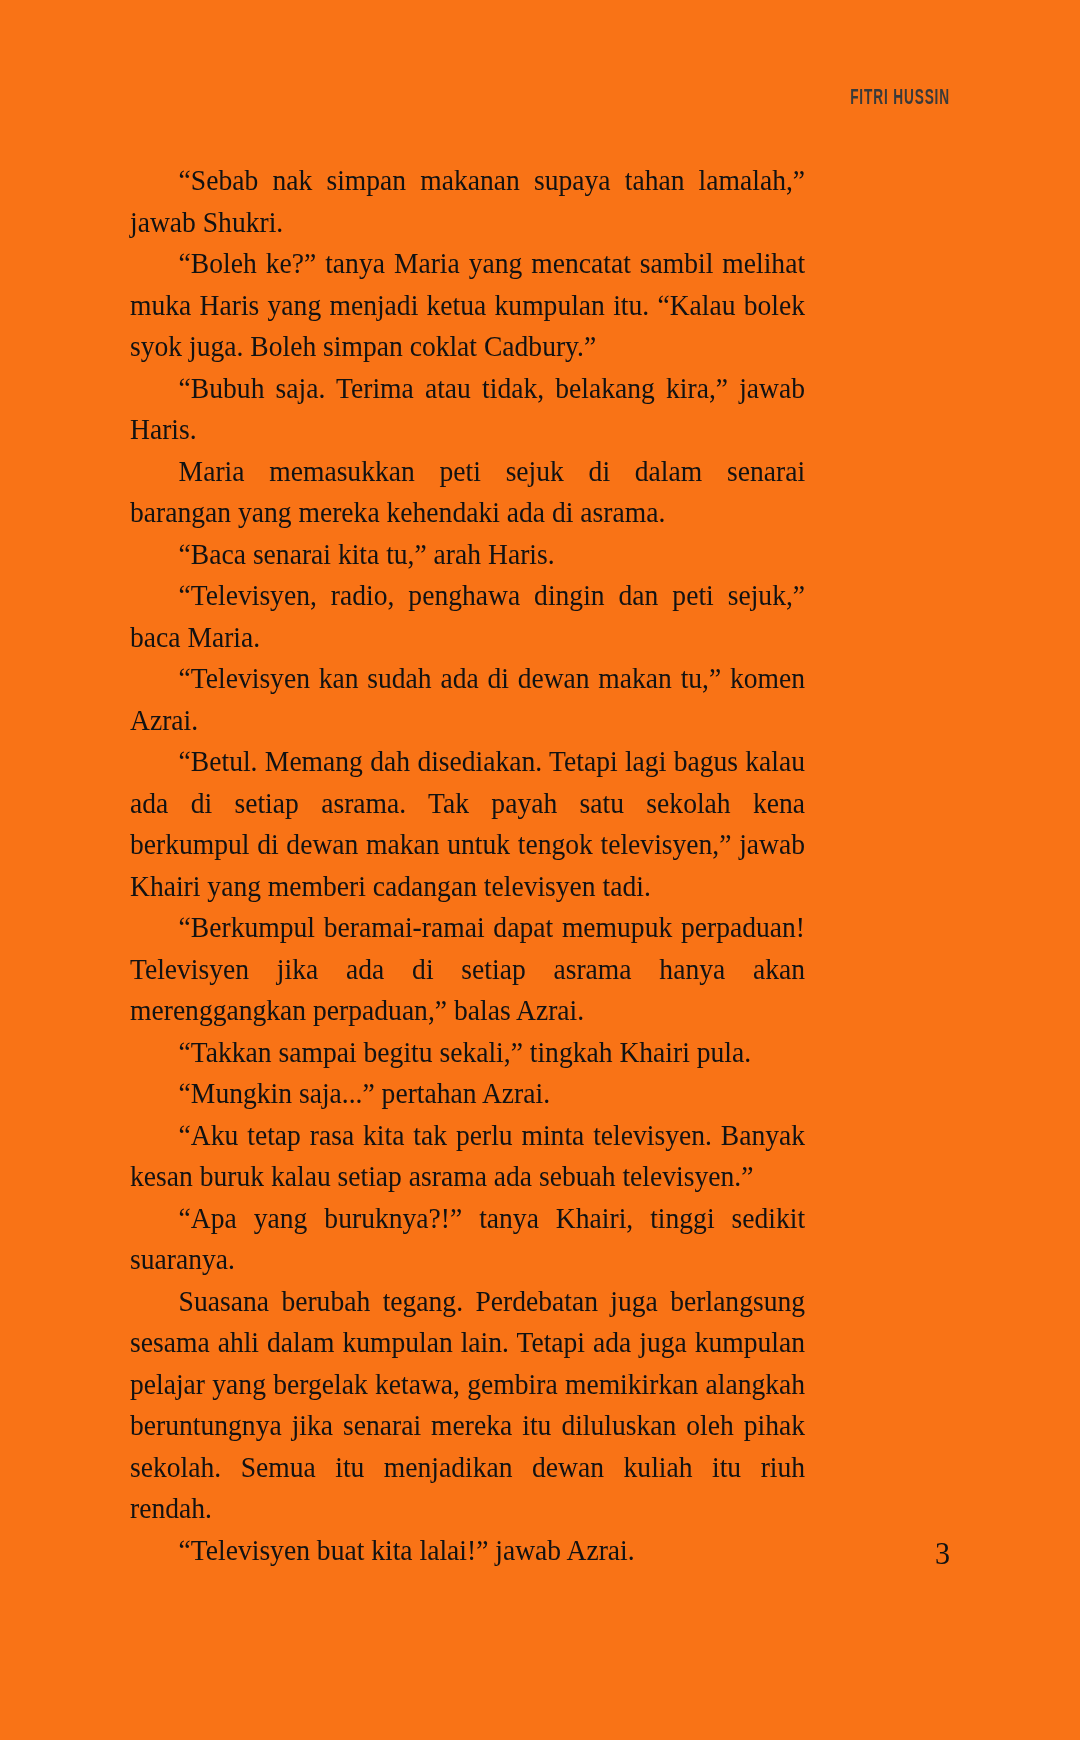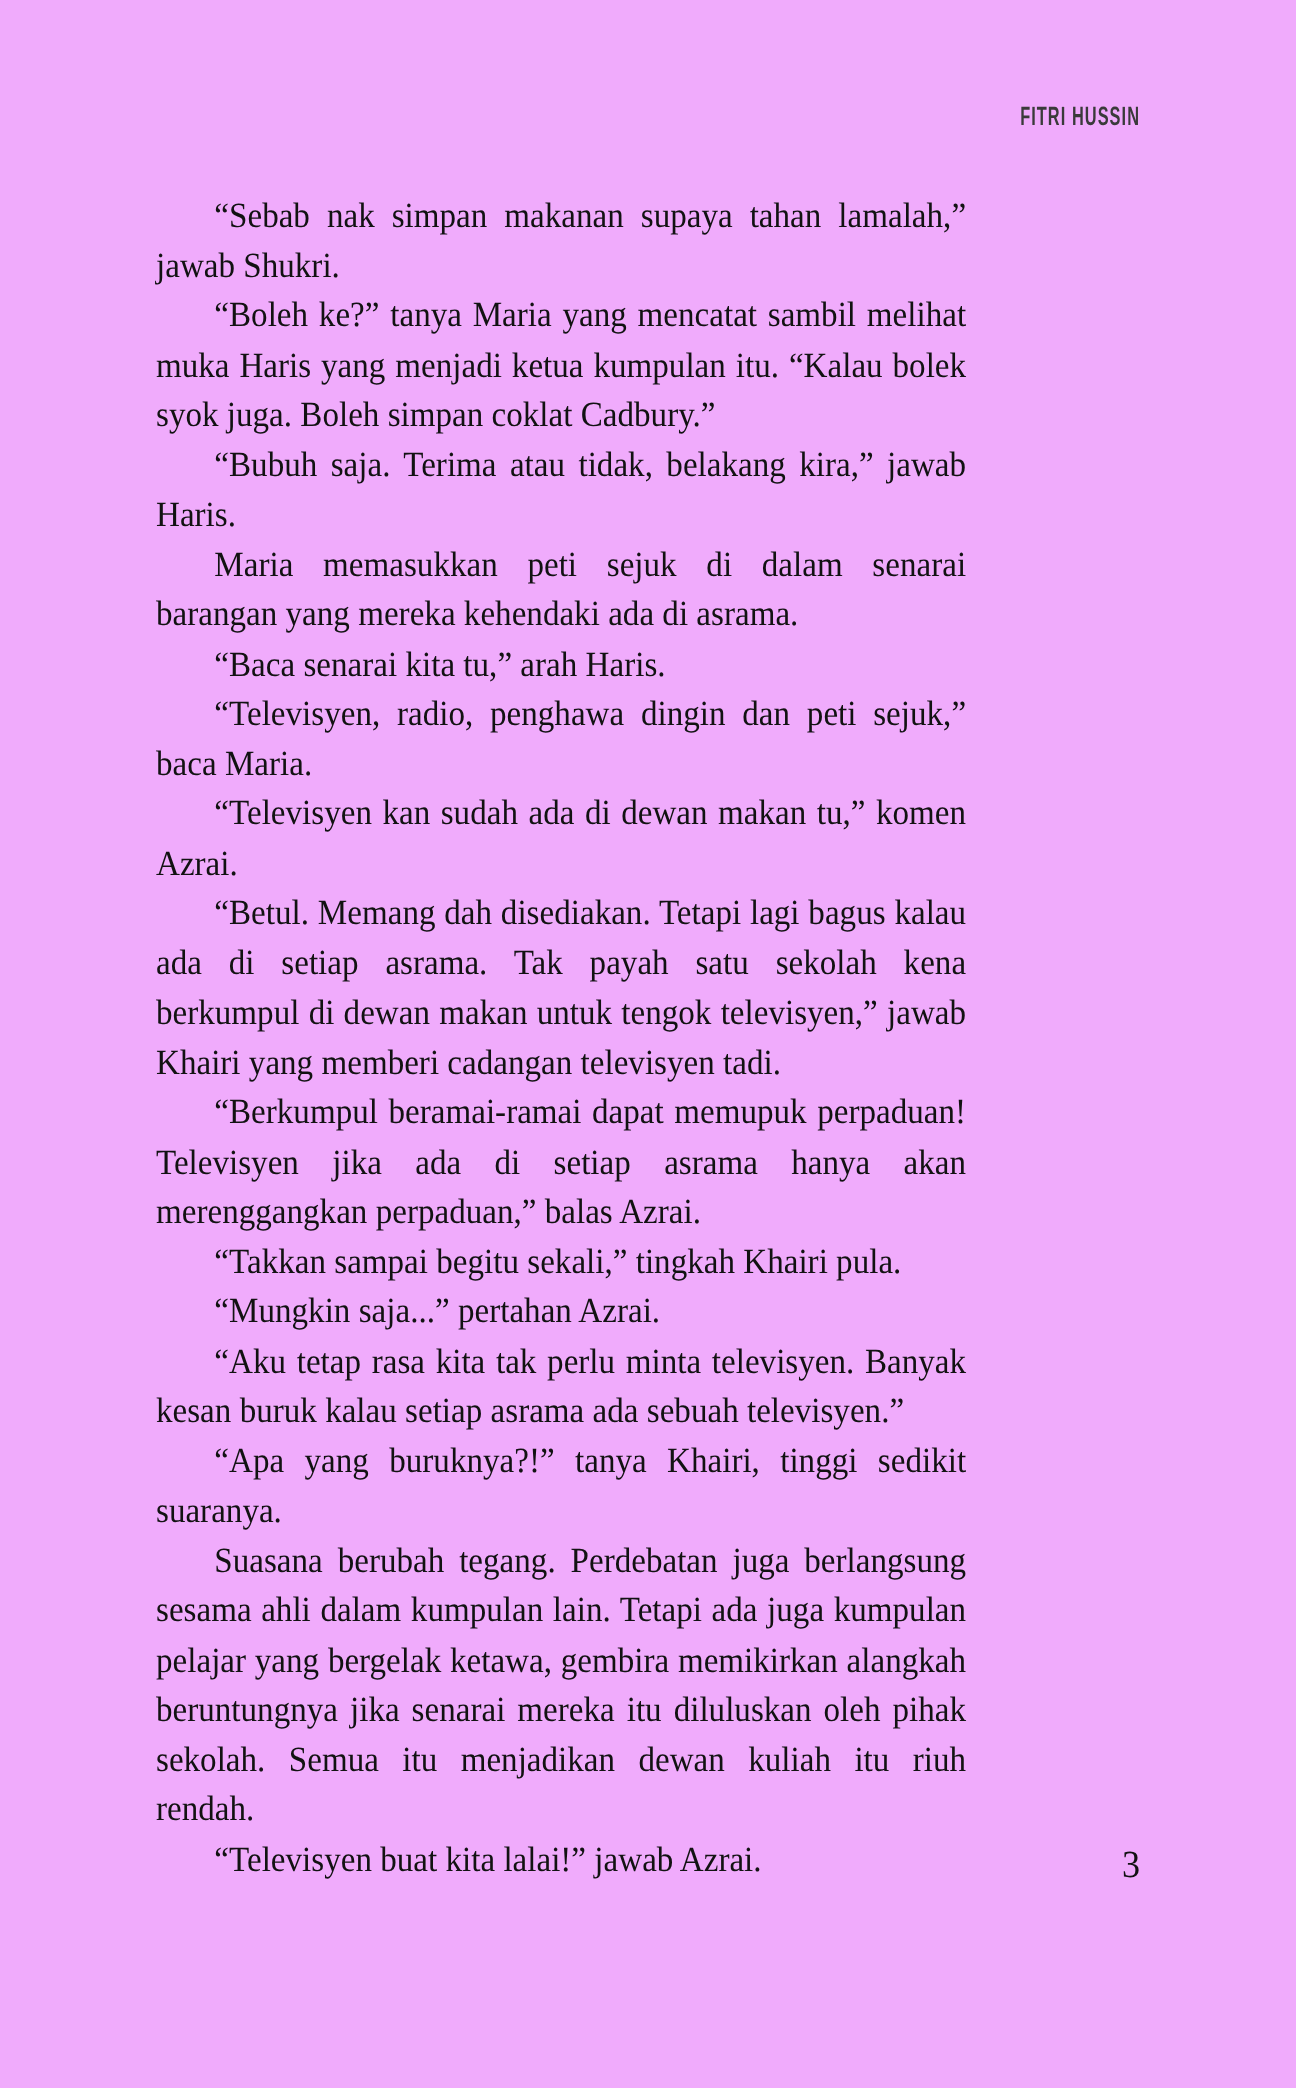--- a/index.html
+++ b/index.html
@@ -4,21 +4,21 @@
 <style>
   html, body {
     margin: 0;
     padding: 0;
     background: #ffffff;
   }
   .page {
     position: relative;
     width: 1080px;
     height: 1740px;
-    background: #f0abfc;
+    background: #f97316;
     box-sizing: border-box;
     overflow: hidden;
   }
   
   .running-head {
     position: absolute;
     top: 84px;
     right: 130px;
     width: 500px;
     text-align: right;

